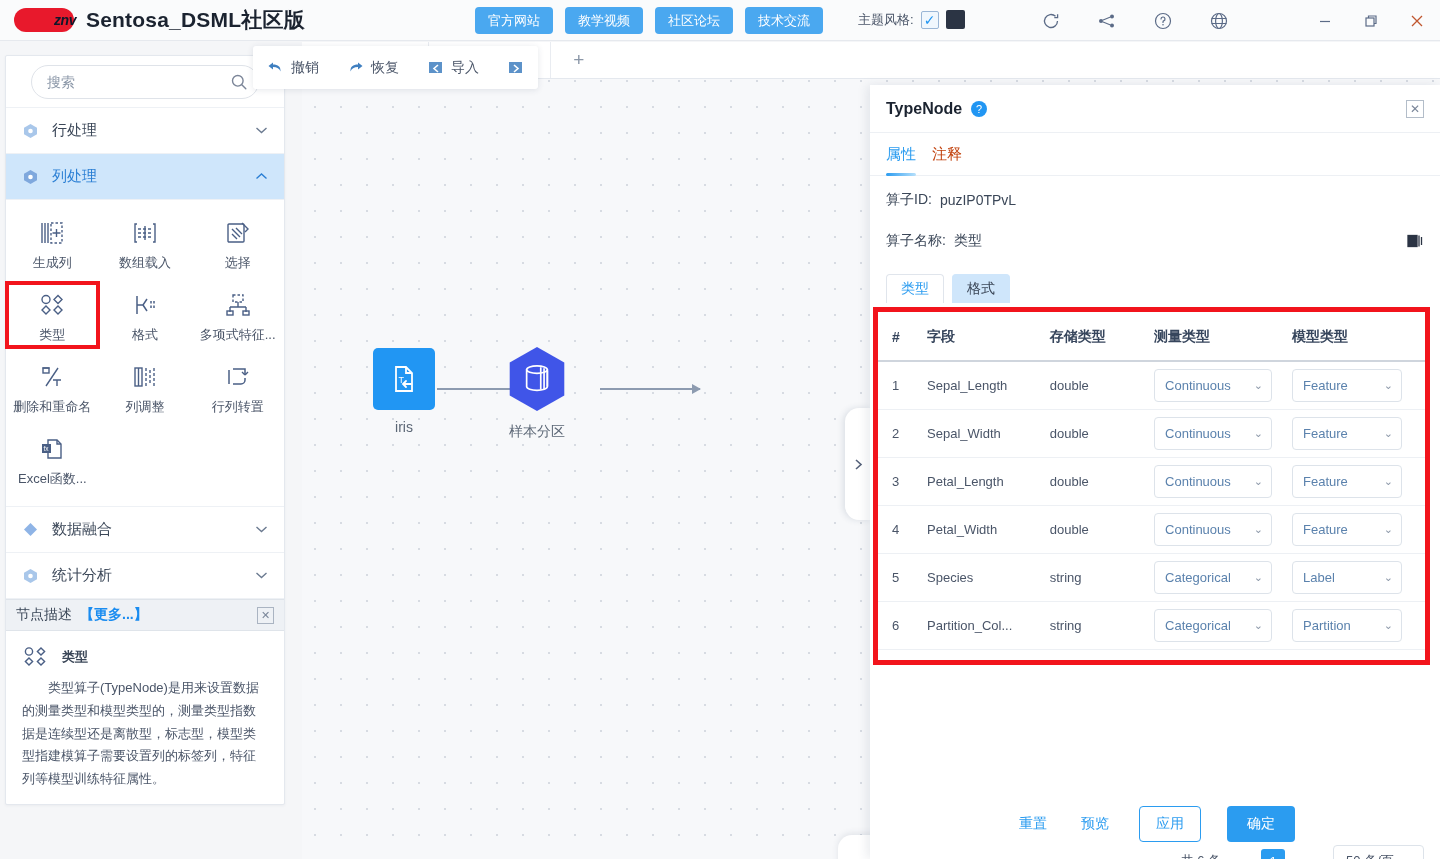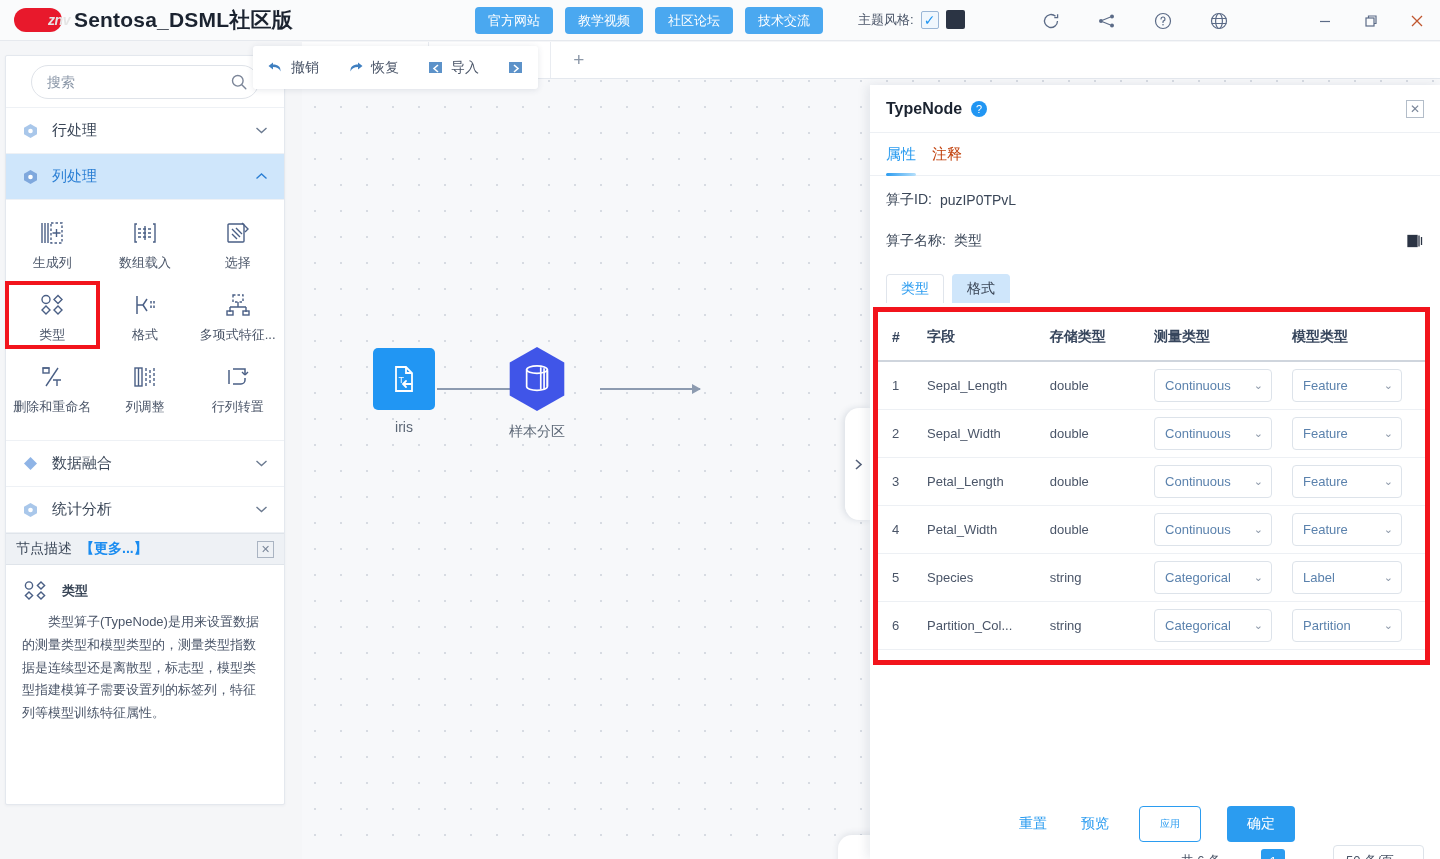--- a/index.html
+++ b/index.html
@@ -14,22 +14,22 @@
   #app { position: relative; width: 1440px; height: 859px; background: #f5f6f8; }
 
   
   .titlebar {
     position: absolute; left: 0; top: 0; width: 1440px; height: 41px;
     background: #fafbfc; border-bottom: 1px solid #e6e9ee;
     display: flex; align-items: center;
   }
   .logo-wrap { display: flex; align-items: center; margin-left: 14px; }
   .logo-badge {
-    width: 48px; height: 24px; border-radius: 12px; background: #e8192c;
-    color: #e5e5e5; font-size: 14px; font-weight: bold; font-style: italic;
+    width: 60px; height: 24px; border-radius: 12px; background: #e8192c;
+    color: #0f172a; font-size: 14px; font-weight: bold; font-style: italic;
     display: flex; align-items: center; justify-content: center;
     letter-spacing: -0.5px;
     padding-left: 42px;
   }
   .app-title {
     margin-left: 12px; font-size: 21px; font-weight: bold; color: #1b2330;
     letter-spacing: 0.2px;
   }
   .nav-btns { position: absolute; left: 475px; top: 7px; display: flex; gap: 12px; }
   .nav-btn {
@@ -241,21 +241,21 @@
     height: 32px; border: 1px solid #dde3ea; border-radius: 4px; display: flex; align-items: center;
     padding: 0 8px 0 12px; gap: 6px; font-size: 13px; color: #4a5568; cursor: pointer; margin-left: 8px;
   }
   .panel-foot {
     position: absolute; left: 0; right: 0; bottom: 10px; height: 50px;
     display: flex; align-items: center; justify-content: center; gap: 26px;
   }
   .lnk-btn { font-size: 14px; color: #2b9cf0; cursor: pointer; padding: 6px 4px; }
   .ghost-btn {
     width: 62px; height: 36px; border: 1px solid #2b9cf0; color: #2b9cf0; background: #fff;
-    border-radius: 4px; font-size: 10px; cursor: pointer; font-family: inherit;
+    border-radius: 4px; font-size: 14px; cursor: pointer; font-family: inherit;
   }
   .primary-btn {
     width: 68px; height: 36px; border: none; background: #2b9cf0; color: #fff;
     border-radius: 4px; font-size: 14px; cursor: pointer; font-family: inherit;
   }
 </style>
 </head>
 <body>
 
 <div id="app">
@@ -566,20 +566,31 @@
           <svg width="26" height="26" viewBox="0 0 26 26" fill="none" stroke="currentColor" stroke-width="1.5">
             <path d="M4 6v14"></path>
               <path d="M8 5h12v6"></path>
               <path d="M20 11l-3-3M20 11l3-3" stroke-width="1.4"></path>
             <path d="M8 20h8a4 4 0 0 0 4-4v-2"></path>
           </svg>
         </span>
         <span class="op-label">行列转置</span>
       </div>
 
+      <div class="op-cell">
+        <span class="op-ico">
+          <svg width="26" height="26" viewBox="0 0 26 26" fill="none" stroke="currentColor" stroke-width="1.4">
+            <path d="M9 4h9l4 4v14H9z"></path>
+              <path d="M18 4v4h4"></path>
+              <rect x="3" y="8" width="9" height="9" fill="currentColor" stroke="none"></rect>
+            <text x="4.5" y="15" font-size="6.5" fill="#fff" stroke="none" font-family="Liberation Sans">fx</text>
+          </svg>
+        </span>
+        <span class="op-label">Excel函数...</span>
+      </div>
       <div></div>
         <div></div>
     </div>
 
     <div class="grp-header">
       <span class="grp-ico">
         <svg width="15" height="15" viewBox="0 0 15 15">
             <polygon points="7.5,1 14,7.5 7.5,14 1,7.5" fill="#8fb4e6"></polygon>
           </svg>
       </span>

